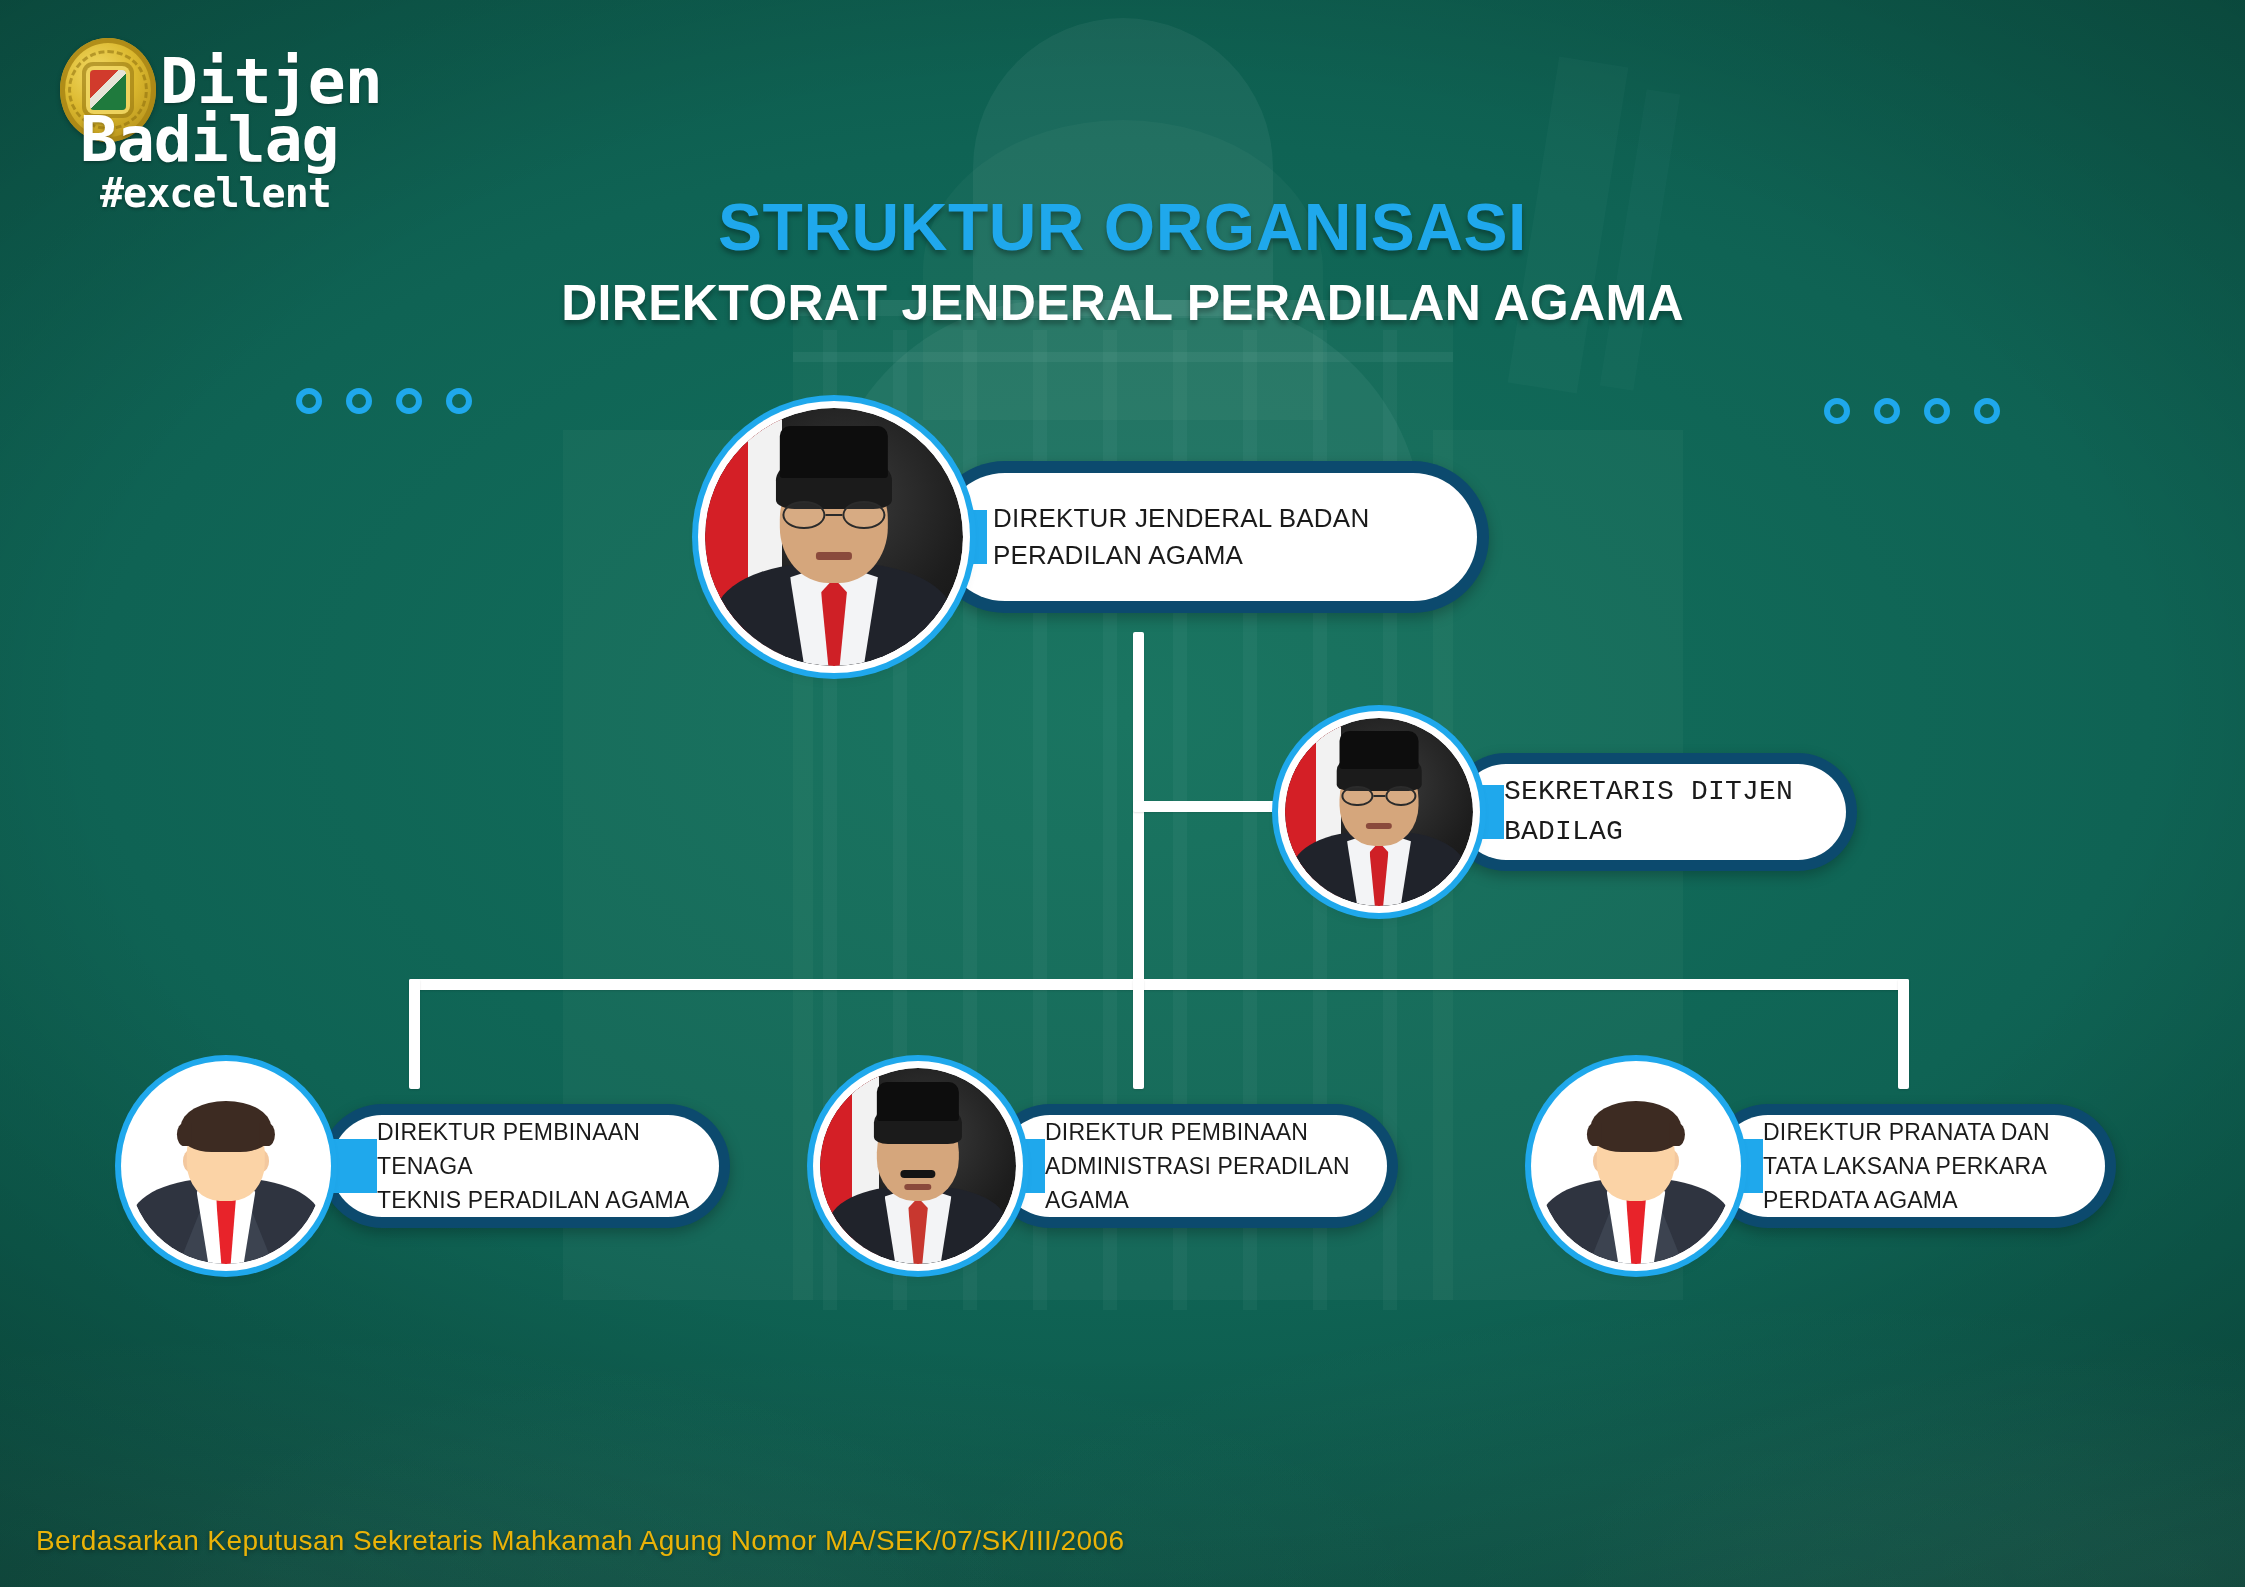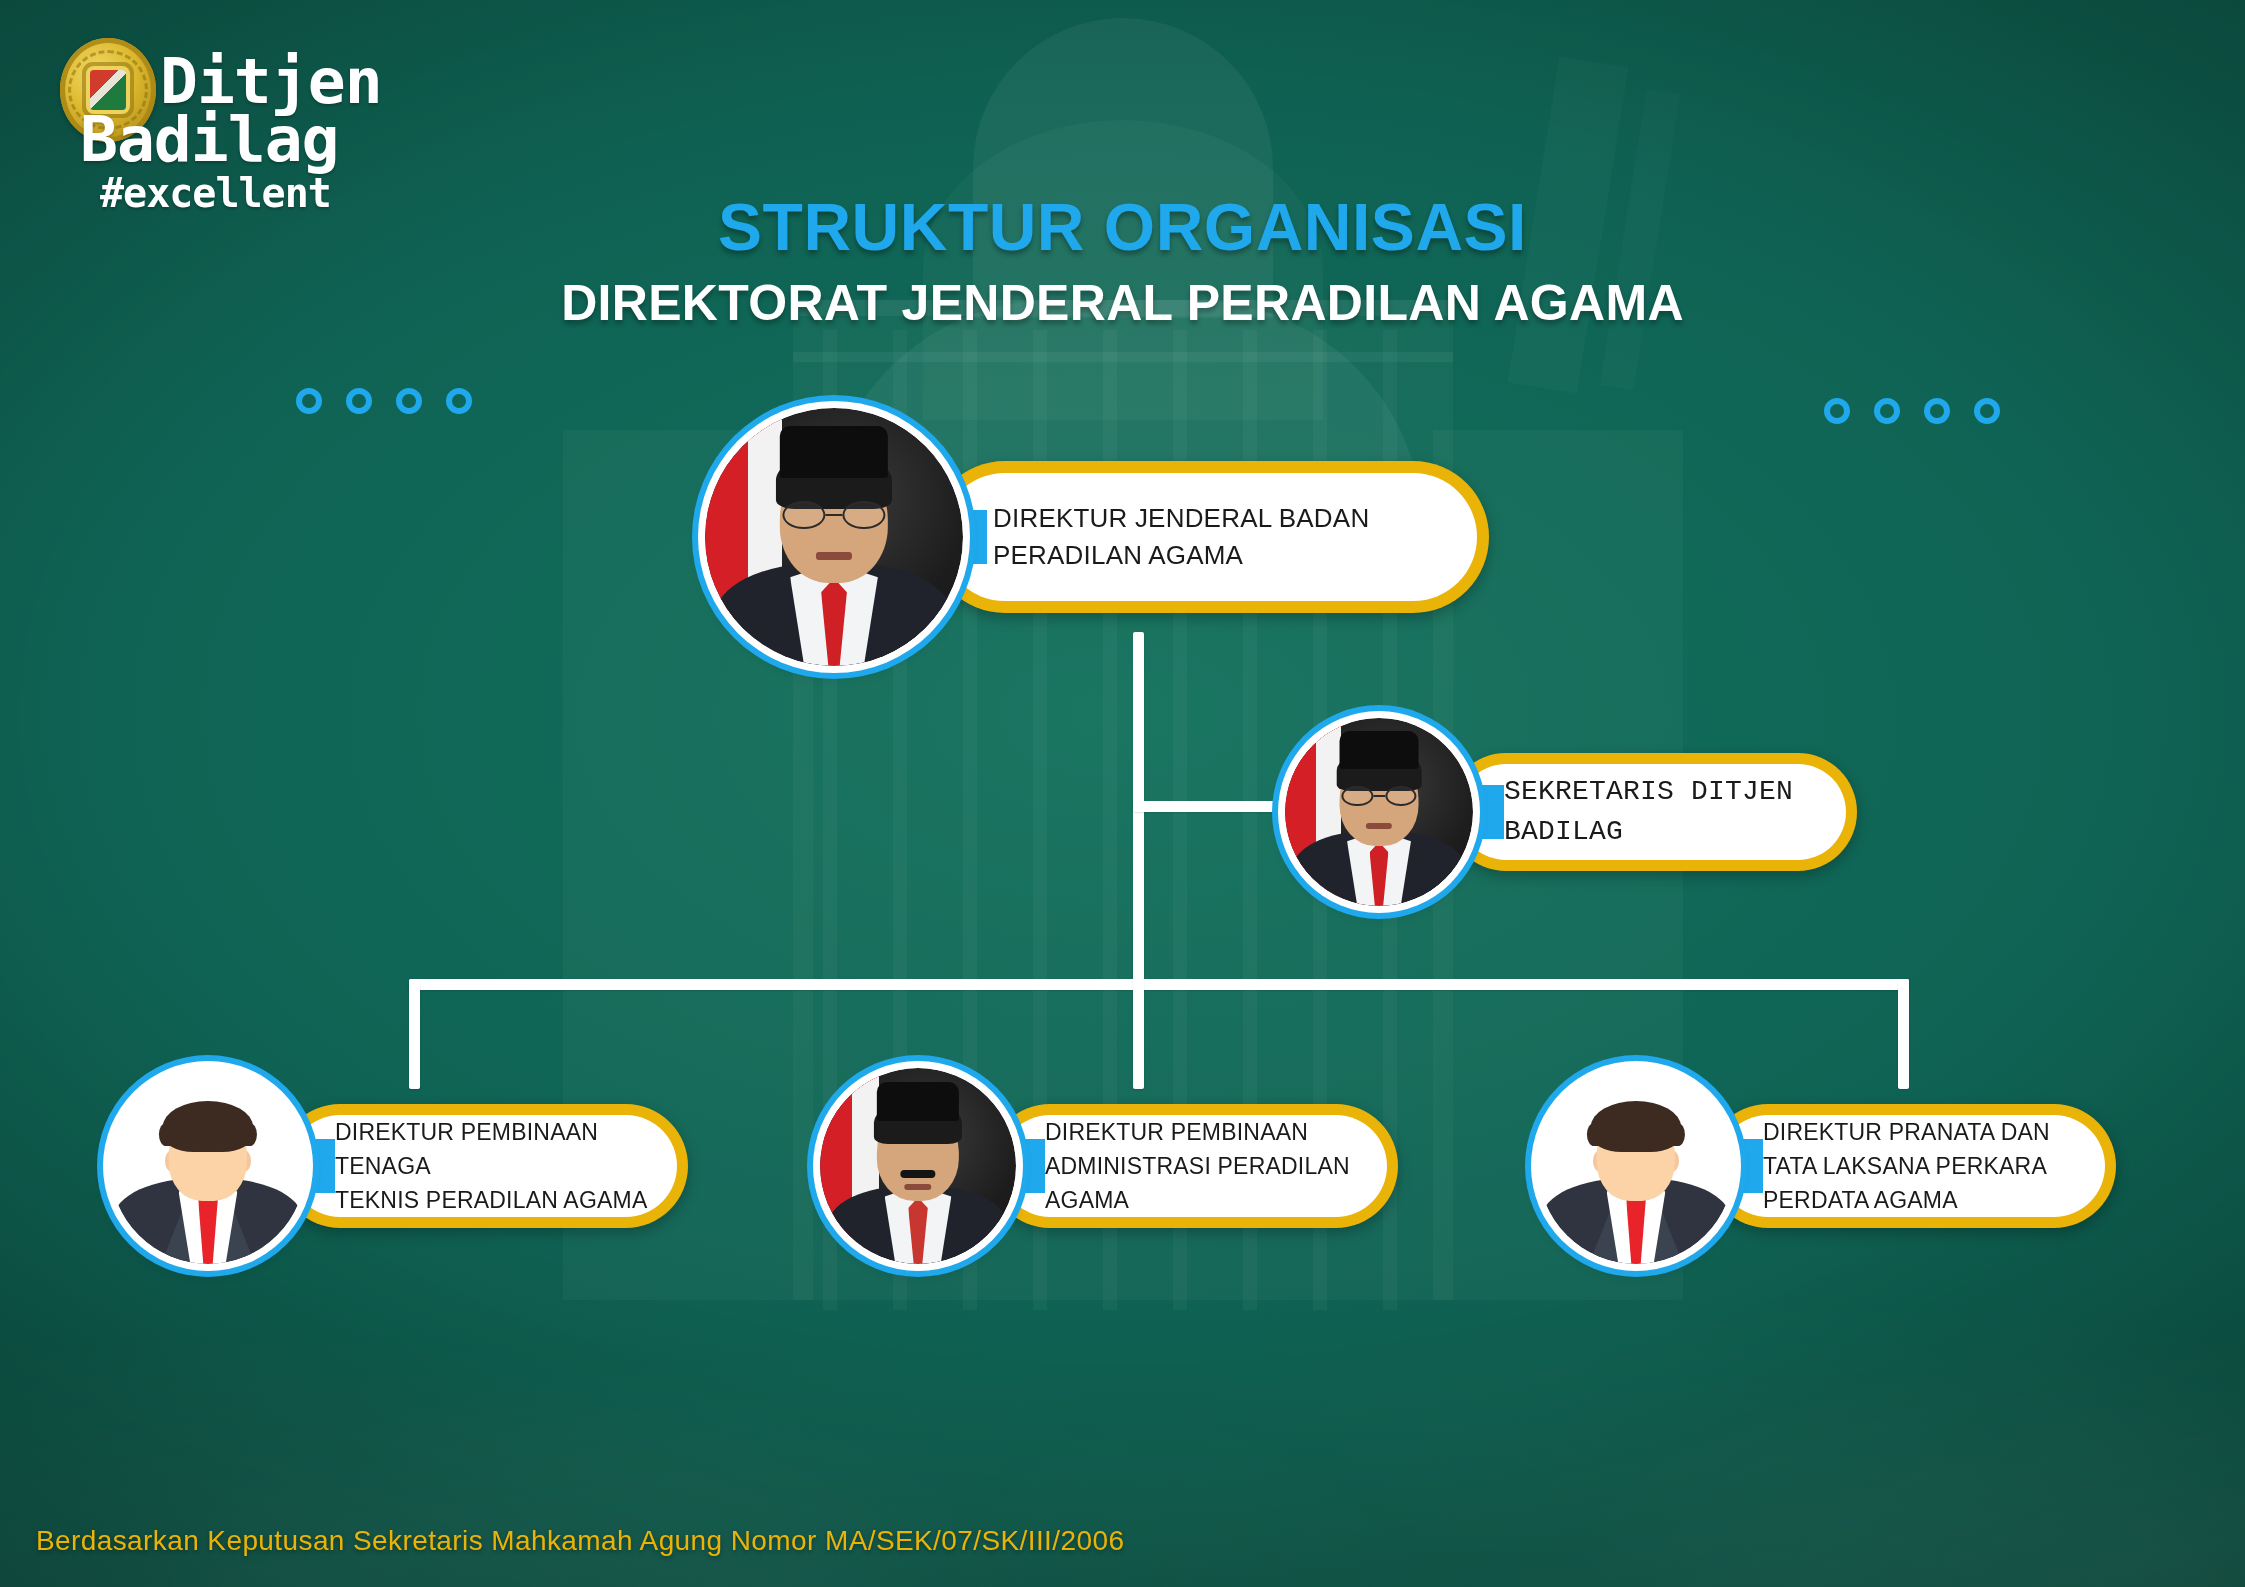--- a/index.html
+++ b/index.html
@@ -142,21 +142,21 @@
           background:#fbd3a6;border-radius:46% 46% 42% 42%;}
   .v-earL,.v-earR{position:absolute;top:42%;width:7%;height:11%;background:#f3c89f;border-radius:50%;}
   .v-earL{left:28%;} .v-earR{right:28%;}
   .v-hair{position:absolute;left:50%;top:17%;transform:translateX(-50%);width:46%;height:26%;
           background:#3d2b22;border-radius:50% 50% 34% 34%;}
   .v-hair::before{content:"";position:absolute;left:-4%;top:42%;width:16%;height:46%;background:#3d2b22;border-radius:50% 0 0 50%;}
   .v-hair::after{content:"";position:absolute;right:-4%;top:42%;width:16%;height:46%;background:#3d2b22;border-radius:0 50% 50% 0;}
 
   
   .pill{
-    position:relative;background:#eab308;border-radius:999px;z-index:1;
+    position:relative;background:#0c4a6e;border-radius:999px;z-index:1;
     display:flex;align-items:center;box-shadow:0 5px 14px rgba(0,0,0,.26);
   }
   .pill-inner{
     background:#ffffff;border-radius:999px;width:100%;height:100%;
     display:flex;align-items:center;box-sizing:border-box;
   }
   .pill-text{
     color:#1a1a1a;font-size:26px;line-height:1.42;font-weight:400;letter-spacing:.2px;
     font-family:"Liberation Sans",sans-serif;white-space:pre-line;
   }
@@ -174,21 +174,21 @@
   #node-sekretaris{left:1285px;top:718px;}
   #node-sekretaris .avatar{width:188px;height:188px;}
   #node-sekretaris .pill{width:410px;height:118px;padding:11px;box-sizing:border-box;margin-left:-26px;}
   #node-sekretaris .pill-inner{padding-left:46px;}
   #node-sekretaris .pill-text{font-size:28px;font-family:Liberation Mono, monospace;}
 
   .node-row3 .avatar{width:196px;height:196px;}
   .node-row3 .pill{width:410px;height:124px;padding:11px;box-sizing:border-box;margin-left:-28px;}
   .node-row3 .pill-inner{padding-left:46px;}
   .node-row3 .pill-text{font-size:23px;line-height:1.48;}
-  #node-dir1{left:110px;top:1068px;}
+  #node-dir1{left:128px;top:1068px;gap:24px;}
   #node-dir2{left:820px;top:1068px;}
   #node-dir3{left:1538px;top:1068px;}
 
   
   #footer{
     position:absolute;left:36px;bottom:30px;color:#eab308;font-size:28px;letter-spacing:.4px;
     font-family:"Liberation Sans",sans-serif;text-shadow:0 2px 4px rgba(0,0,0,.35);
   }
 </style>
 </head>

